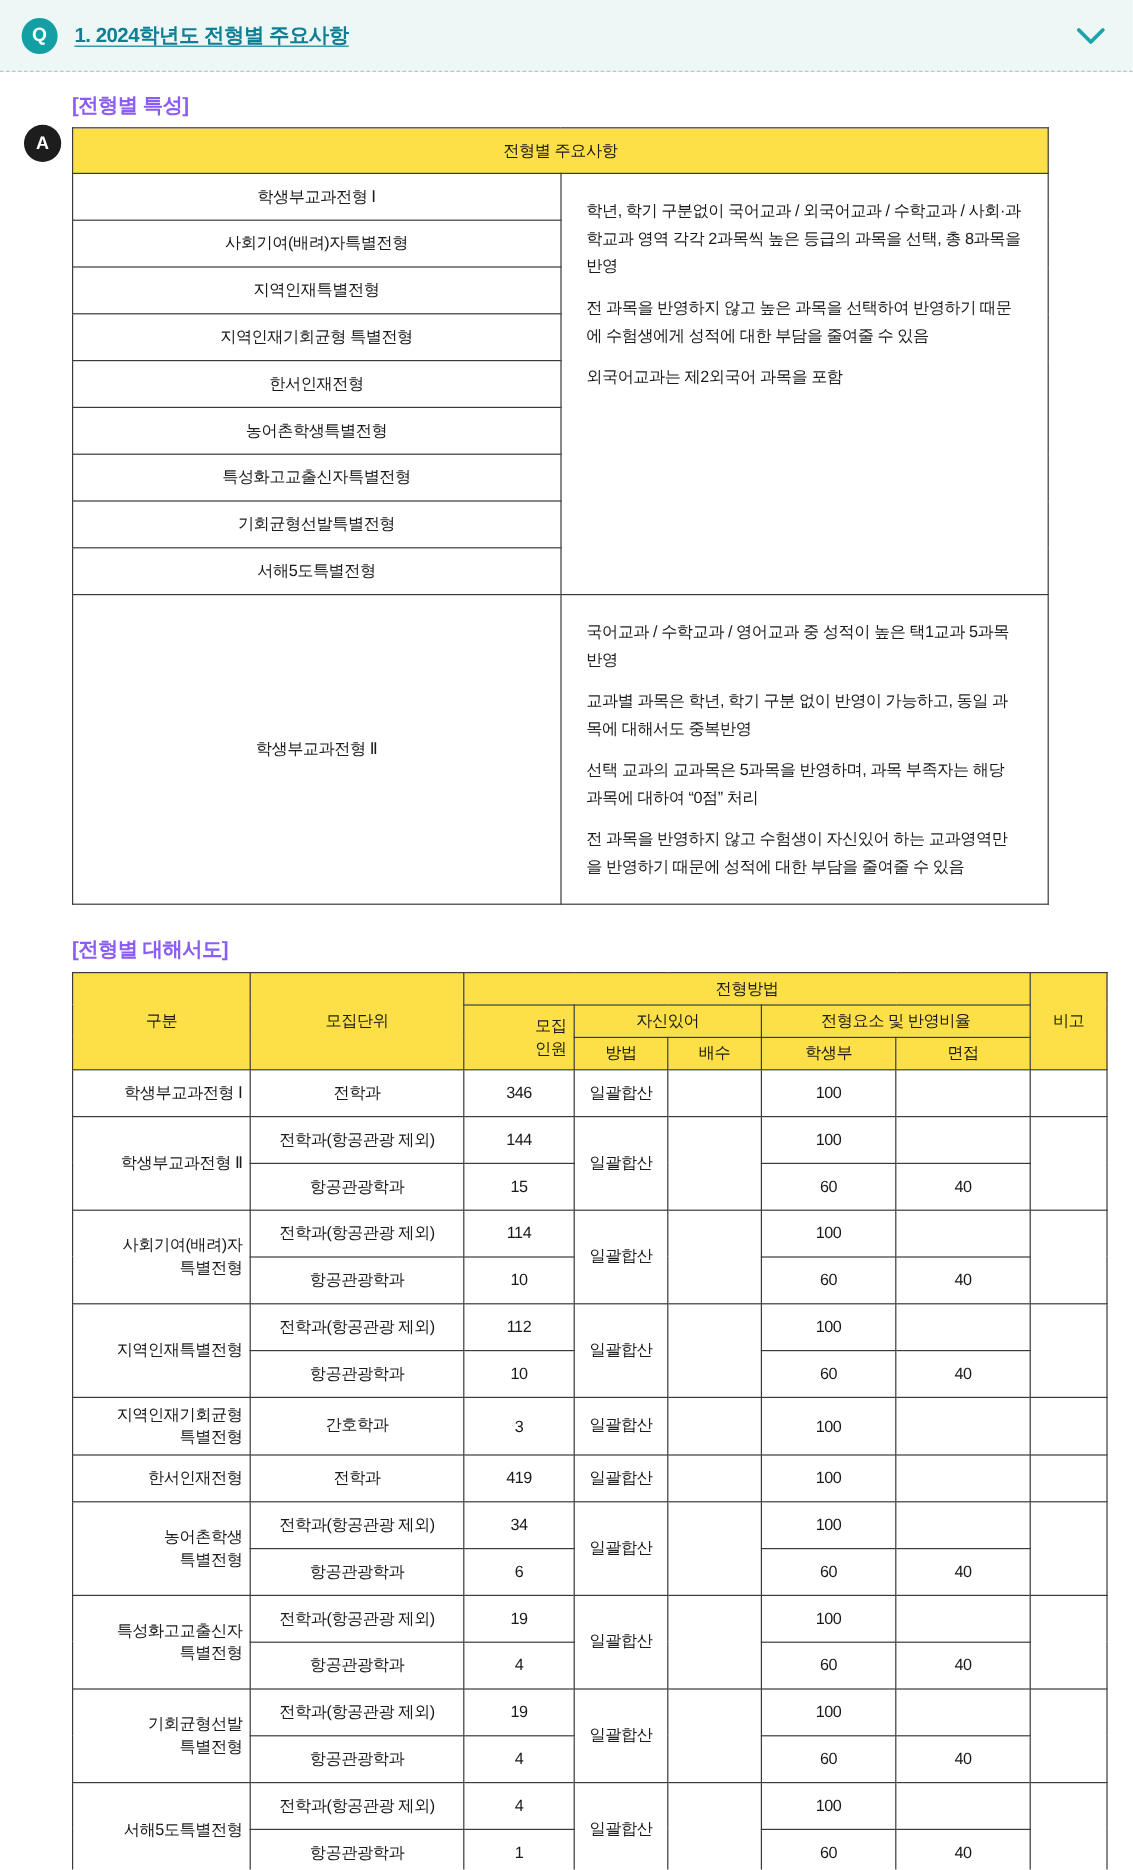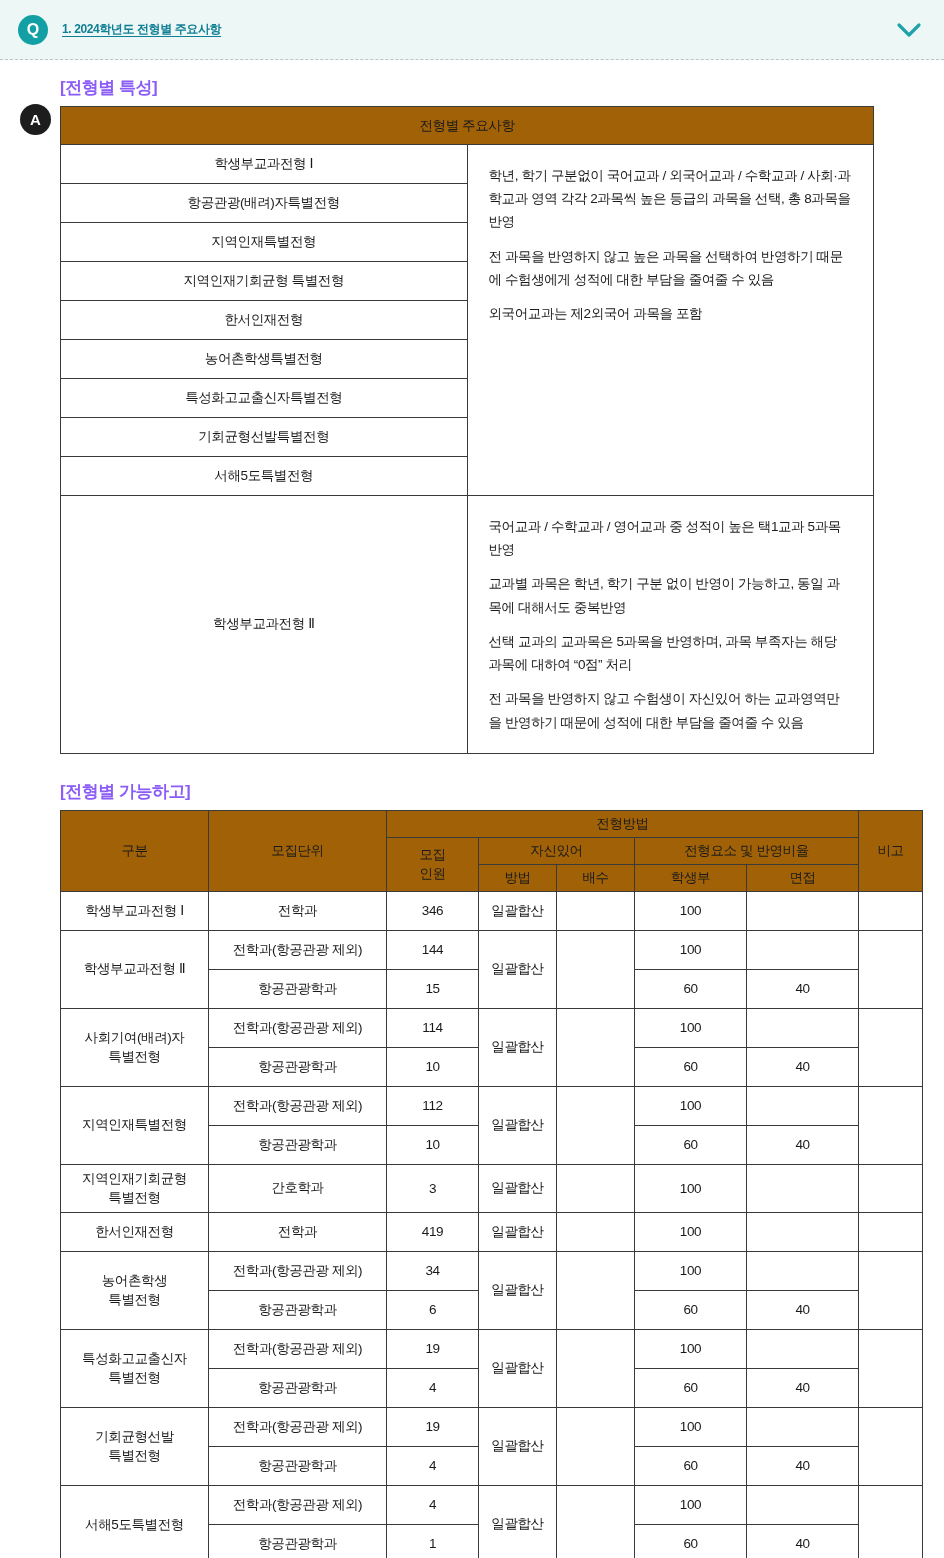--- a/index.html
+++ b/index.html
@@ -30,21 +30,21 @@
     color: #ffffff;
     font-size: 16px;
     font-weight: bold;
     display: flex;
     align-items: center;
     justify-content: center;
     flex: 0 0 auto;
   }
   .faq-title {
     margin-left: 14px;
-    font-size: 12px;
+    font-size: 17px;
     font-weight: bold;
     color: #0f7f96;
     text-decoration: underline;
     text-underline-offset: 3px;
     letter-spacing: -0.4px;
     cursor: pointer;
   }
   .chevron {
     margin-left: auto;
     flex: 0 0 auto;
@@ -89,21 +89,21 @@
   }
   table td, table th {
     border: 1px solid #3a3a3a;
     font-weight: normal;
     font-size: 13.5px;
     letter-spacing: -0.4px;
     color: #1a1a1a;
     padding: 4px 6px;
     vertical-align: middle;
   }
-  .hdr { background: #a16207; text-align: center; }
+  .hdr { background: #fde047; text-align: center; }
 
   
   #tbl-features .t1-title { height: 38px; font-size: 13.5px; }
   #tbl-features .t1-name {
     width: 228px;
     text-align: center;
     height: 39px;
   }
   #tbl-features .t1-desc {
     padding: 8px 10px;
@@ -117,21 +117,21 @@
   #tbl-elements td { text-align: center; height: 39px; }
   #tbl-elements .c-gubun  { width: 148px; }
   #tbl-elements .c-unit   { width: 178px; }
   #tbl-elements .c-count  { width: 92px; }
   #tbl-elements .c-method { width: 78px; }
   #tbl-elements .c-ratio  { width: 78px; }
   #tbl-elements .c-school { width: 112px; }
   #tbl-elements .c-interview { width: 112px; }
   #tbl-elements .c-note   { width: 64px; }
   #tbl-elements .h-tall { height: 54px; text-align: center; }
-  #tbl-elements .two-line { line-height: 1.45; }
+  #tbl-elements .two-line { line-height: 1.45; text-align: right; }
 </style>
 </head>
 <body>
 
 <div class="faq-header">
   <div class="q-badge">Q</div>
   <div class="faq-title">1. 2024학년도 전형별 주요사항</div>
   <div class="chevron">
     <svg width="26" height="16" viewBox="0 0 26 16" aria-hidden="true">
       <path d="M3 3 L13 13 L23 3" fill="none" stroke="#1fa3aa" stroke-width="3.2" stroke-linecap="round" stroke-linejoin="round"></path>
@@ -152,21 +152,21 @@
           </tr>
           <tr>
             <td class="t1-name">학생부교과전형 Ⅰ</td>
             <td class="t1-desc" rowspan="9">
               <p>학년, 학기 구분없이 국어교과 / 외국어교과 / 수학교과 / 사회·과학교과 영역 각각 2과목씩 높은 등급의 과목을 선택, 총 8과목을 반영</p>
               <p>전 과목을 반영하지 않고 높은 과목을 선택하여 반영하기 때문에 수험생에게 성적에 대한 부담을 줄여줄 수 있음</p>
               <p>외국어교과는 제2외국어 과목을 포함</p>
             </td>
           </tr>
           <tr>
-            <td class="t1-name">항공관광(배려)자특별전형</td>
+            <td class="t1-name">사회기여(배려)자특별전형</td>
           </tr>
           <tr>
             <td class="t1-name">지역인재특별전형</td>
           </tr>
           <tr>
             <td class="t1-name">지역인재기회균형 특별전형</td>
           </tr>
           <tr>
             <td class="t1-name">한서인재전형</td>
           </tr>
@@ -188,21 +188,21 @@
               <p>국어교과 / 수학교과 / 영어교과 중 성적이 높은 택1교과 5과목 반영</p>
               <p>교과별 과목은 학년, 학기 구분 없이 반영이 가능하고, 동일 과목에 대해서도 중복반영</p>
               <p>선택 교과의 교과목은 5과목을 반영하며, 과목 부족자는 해당 과목에 대하여 “0점” 처리</p>
               <p>전 과목을 반영하지 않고 수험생이 자신있어 하는 교과영역만을 반영하기 때문에 성적에 대한 부담을 줄여줄 수 있음</p>
             </td>
           </tr>
         </tbody>
     </table>
   </div>
 
-  <div class="section-heading second">[전형별 가능하고]</div>
+  <div class="section-heading second">[전형별 대해서도]</div>
 
   <div class="tbl-wrap">
     <table id="tbl-elements">
       <colgroup>
         <col class="c-gubun">
           <col class="c-unit">
           <col class="c-count">
         <col class="c-method">
           <col class="c-ratio">
         <col class="c-school">

